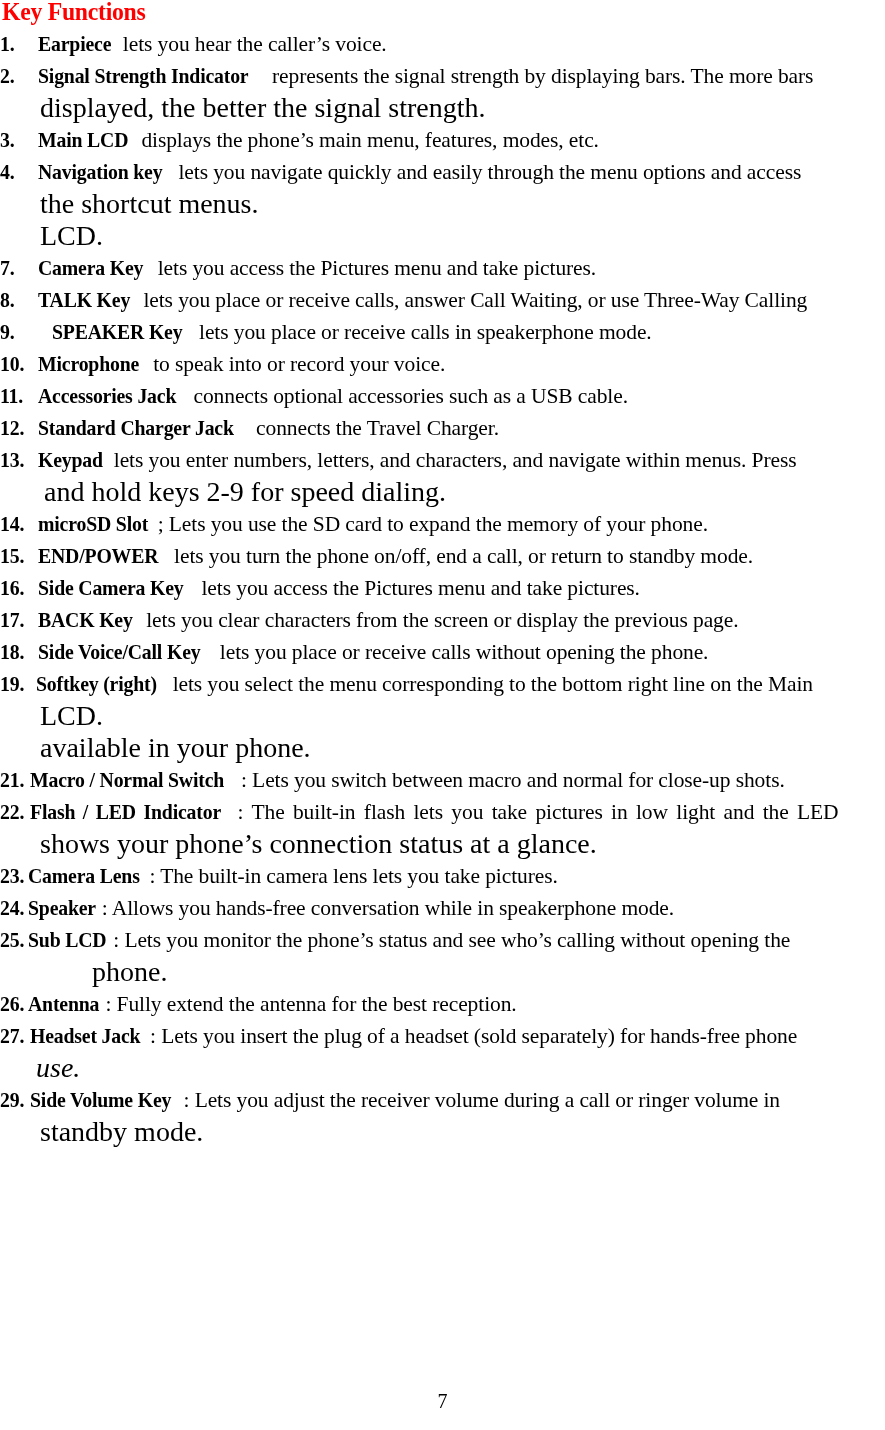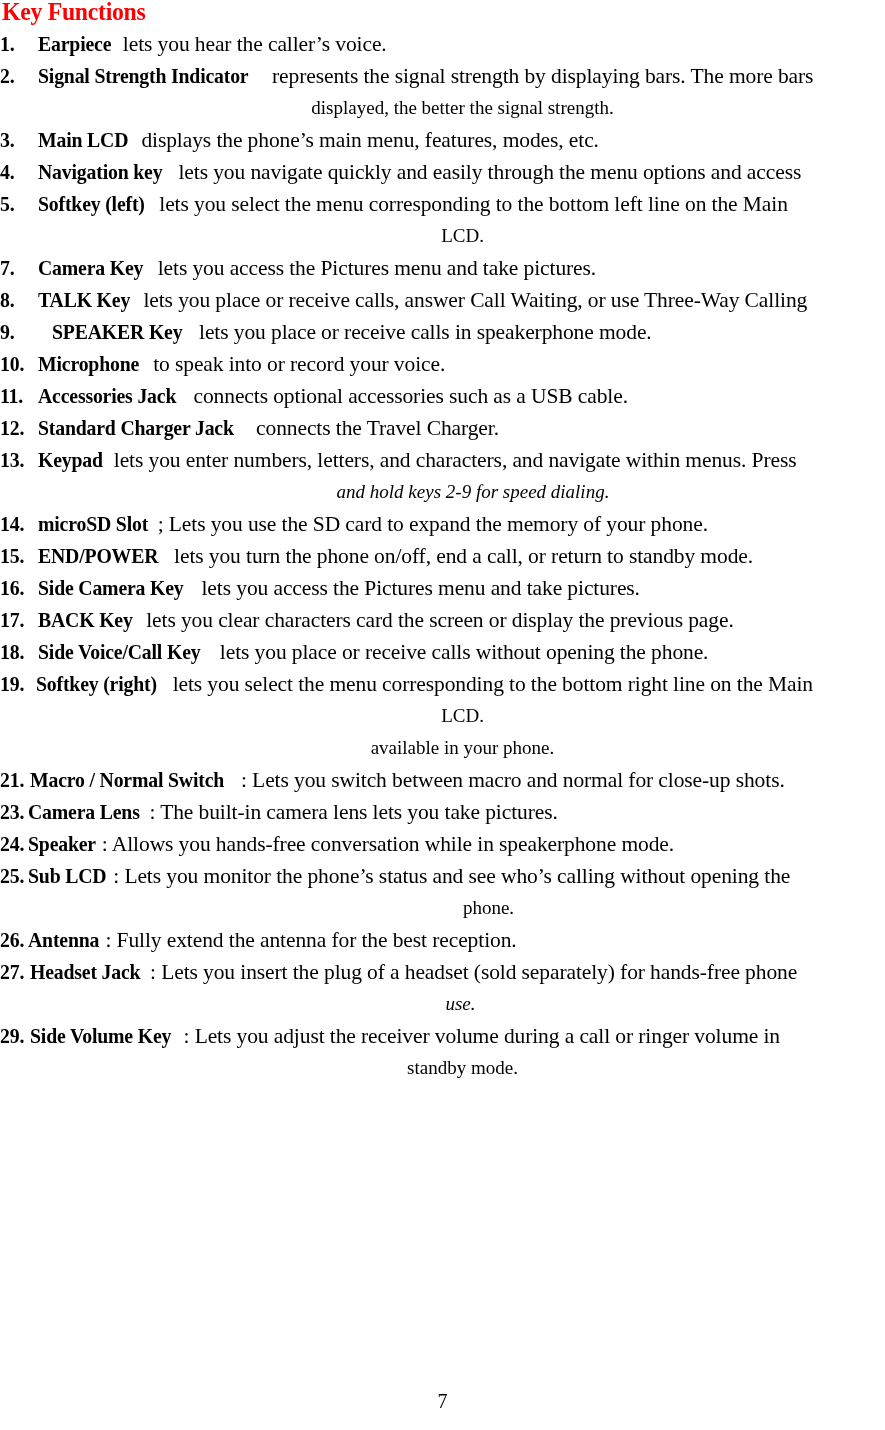--- a/index.html
+++ b/index.html
@@ -91,26 +91,25 @@
   .gap-wide2 .num { width: 52px; }
   .gap-med .num   { width: 36px; }
   .gap-narrow .num{ width: 30px; }
   .gap-tight .num { width: 28px; }
 
   
   .cont {
     display: block;
     height: 32px;
     line-height: 32px;
-    font-size: 19px;
+    font-size: 28px;
     white-space: nowrap;
-    text-align: center;
   }
   .cont.i38 { padding-left: 40px; }
-  .cont.i42 { padding-left: 61px; font-style: italic; }
+  .cont.i42 { padding-left: 44px; }
   .cont.i58 { padding-left: 92px; }
   .cont.i34 { padding-left: 36px; font-style: italic; }
 
   
   .justify {
     word-spacing: 3.1px;
   }
 
   
   .page-number {
@@ -136,23 +135,23 @@
       </div>
       <div class="item gap-wide">
         <div class="line"><span class="num">2.</span><span class="term">Signal Strength Indicator</span><span class="rest"> represents the signal strength by displaying bars. The more bars</span></div>
         <div class="cont i38">displayed, the better the signal strength.</div>
       </div>
       <div class="item gap-wide">
         <div class="line"><span class="num">3.</span><span class="term">Main LCD</span><span class="rest"> displays the phone’s main menu, features, modes, etc.</span></div>
       </div>
       <div class="item gap-wide">
         <div class="line"><span class="num">4.</span><span class="term">Navigation key</span><span class="rest"> lets you navigate quickly and easily through the menu options and access</span></div>
-      </div>
-      <div class="item gap-wide">
-        <div class="line"><span class="num">5.</span><span class="term">Softkey (left)</span><span class="rest"> lets you select the menu corresponding to the bottom left line on the Main</span></div>
+        <div class="cont i38">the shortcut menus.</div>
+      </div>
+      <div class="item gap-wide">
         <div class="cont i38">LCD.</div>
       </div>
       <div class="item gap-wide">
         <div class="line"><span class="num">7.</span><span class="term">Camera Key</span><span class="rest"> lets you access the Pictures menu and take pictures.</span></div>
       </div>
       <div class="item gap-wide">
         <div class="line"><span class="num">8.</span><span class="term">TALK Key</span><span class="rest"> lets you place or receive calls, answer Call Waiting, or use Three-Way Calling</span></div>
       </div>
       <div class="item gap-wide2">
         <div class="line"><span class="num">9.</span><span class="term">SPEAKER Key</span><span class="rest"> lets you place or receive calls in speakerphone mode.</span></div>
@@ -173,35 +172,39 @@
       <div class="item gap-wide">
         <div class="line"><span class="num">14.</span><span class="term">microSD Slot</span><span class="rest">; Lets you use the SD card to expand the memory of your phone.</span></div>
       </div>
       <div class="item gap-wide">
         <div class="line"><span class="num">15.</span><span class="term">END/POWER</span><span class="rest"> lets you turn the phone on/off, end a call, or return to standby mode.</span></div>
       </div>
       <div class="item gap-wide">
         <div class="line"><span class="num">16.</span><span class="term">Side Camera Key</span><span class="rest"> lets you access the Pictures menu and take pictures.</span></div>
       </div>
       <div class="item gap-wide">
-        <div class="line"><span class="num">17.</span><span class="term">BACK Key</span><span class="rest"> lets you clear characters card the screen or display the previous page.</span></div>
+        <div class="line"><span class="num">17.</span><span class="term">BACK Key</span><span class="rest"> lets you clear characters from the screen or display the previous page.</span></div>
       </div>
       <div class="item gap-wide">
         <div class="line"><span class="num">18.</span><span class="term">Side Voice/Call Key</span><span class="rest"> lets you place or receive calls without opening the phone.</span></div>
       </div>
       <div class="item gap-med">
         <div class="line"><span class="num">19.</span><span class="term">Softkey (right)</span><span class="rest"> lets you select the menu corresponding to the bottom right line on the Main</span></div>
         <div class="cont i38">LCD.</div>
       </div>
       <div class="item gap-wide">
         <div class="cont i38">available in your phone.</div>
       </div>
       <div class="item gap-narrow">
         <div class="line"><span class="num">21.</span><span class="term">Macro / Normal Switch</span><span class="rest">: Lets you switch between macro and normal for close-up shots.</span></div>
       </div>
+      <div class="item gap-narrow">
+        <div class="line justify"><span class="num">22.</span><span class="term">Flash / LED Indicator</span><span class="rest">: The built-in flash lets you take pictures in low light and the LED</span></div>
+        <div class="cont i38">shows your phone’s connection status at a glance.</div>
+      </div>
       <div class="item gap-tight">
         <div class="line"><span class="num">23.</span><span class="term">Camera Lens</span><span class="rest">: The built-in camera lens lets you take pictures.</span></div>
       </div>
       <div class="item gap-tight">
         <div class="line"><span class="num">24.</span><span class="term">Speaker</span><span class="rest">: Allows you hands-free conversation while in speakerphone mode.</span></div>
       </div>
       <div class="item gap-tight">
         <div class="line"><span class="num">25.</span><span class="term">Sub LCD</span><span class="rest">: Lets you monitor the phone’s status and see who’s calling without opening the</span></div>
         <div class="cont i58">phone.</div>
       </div>

